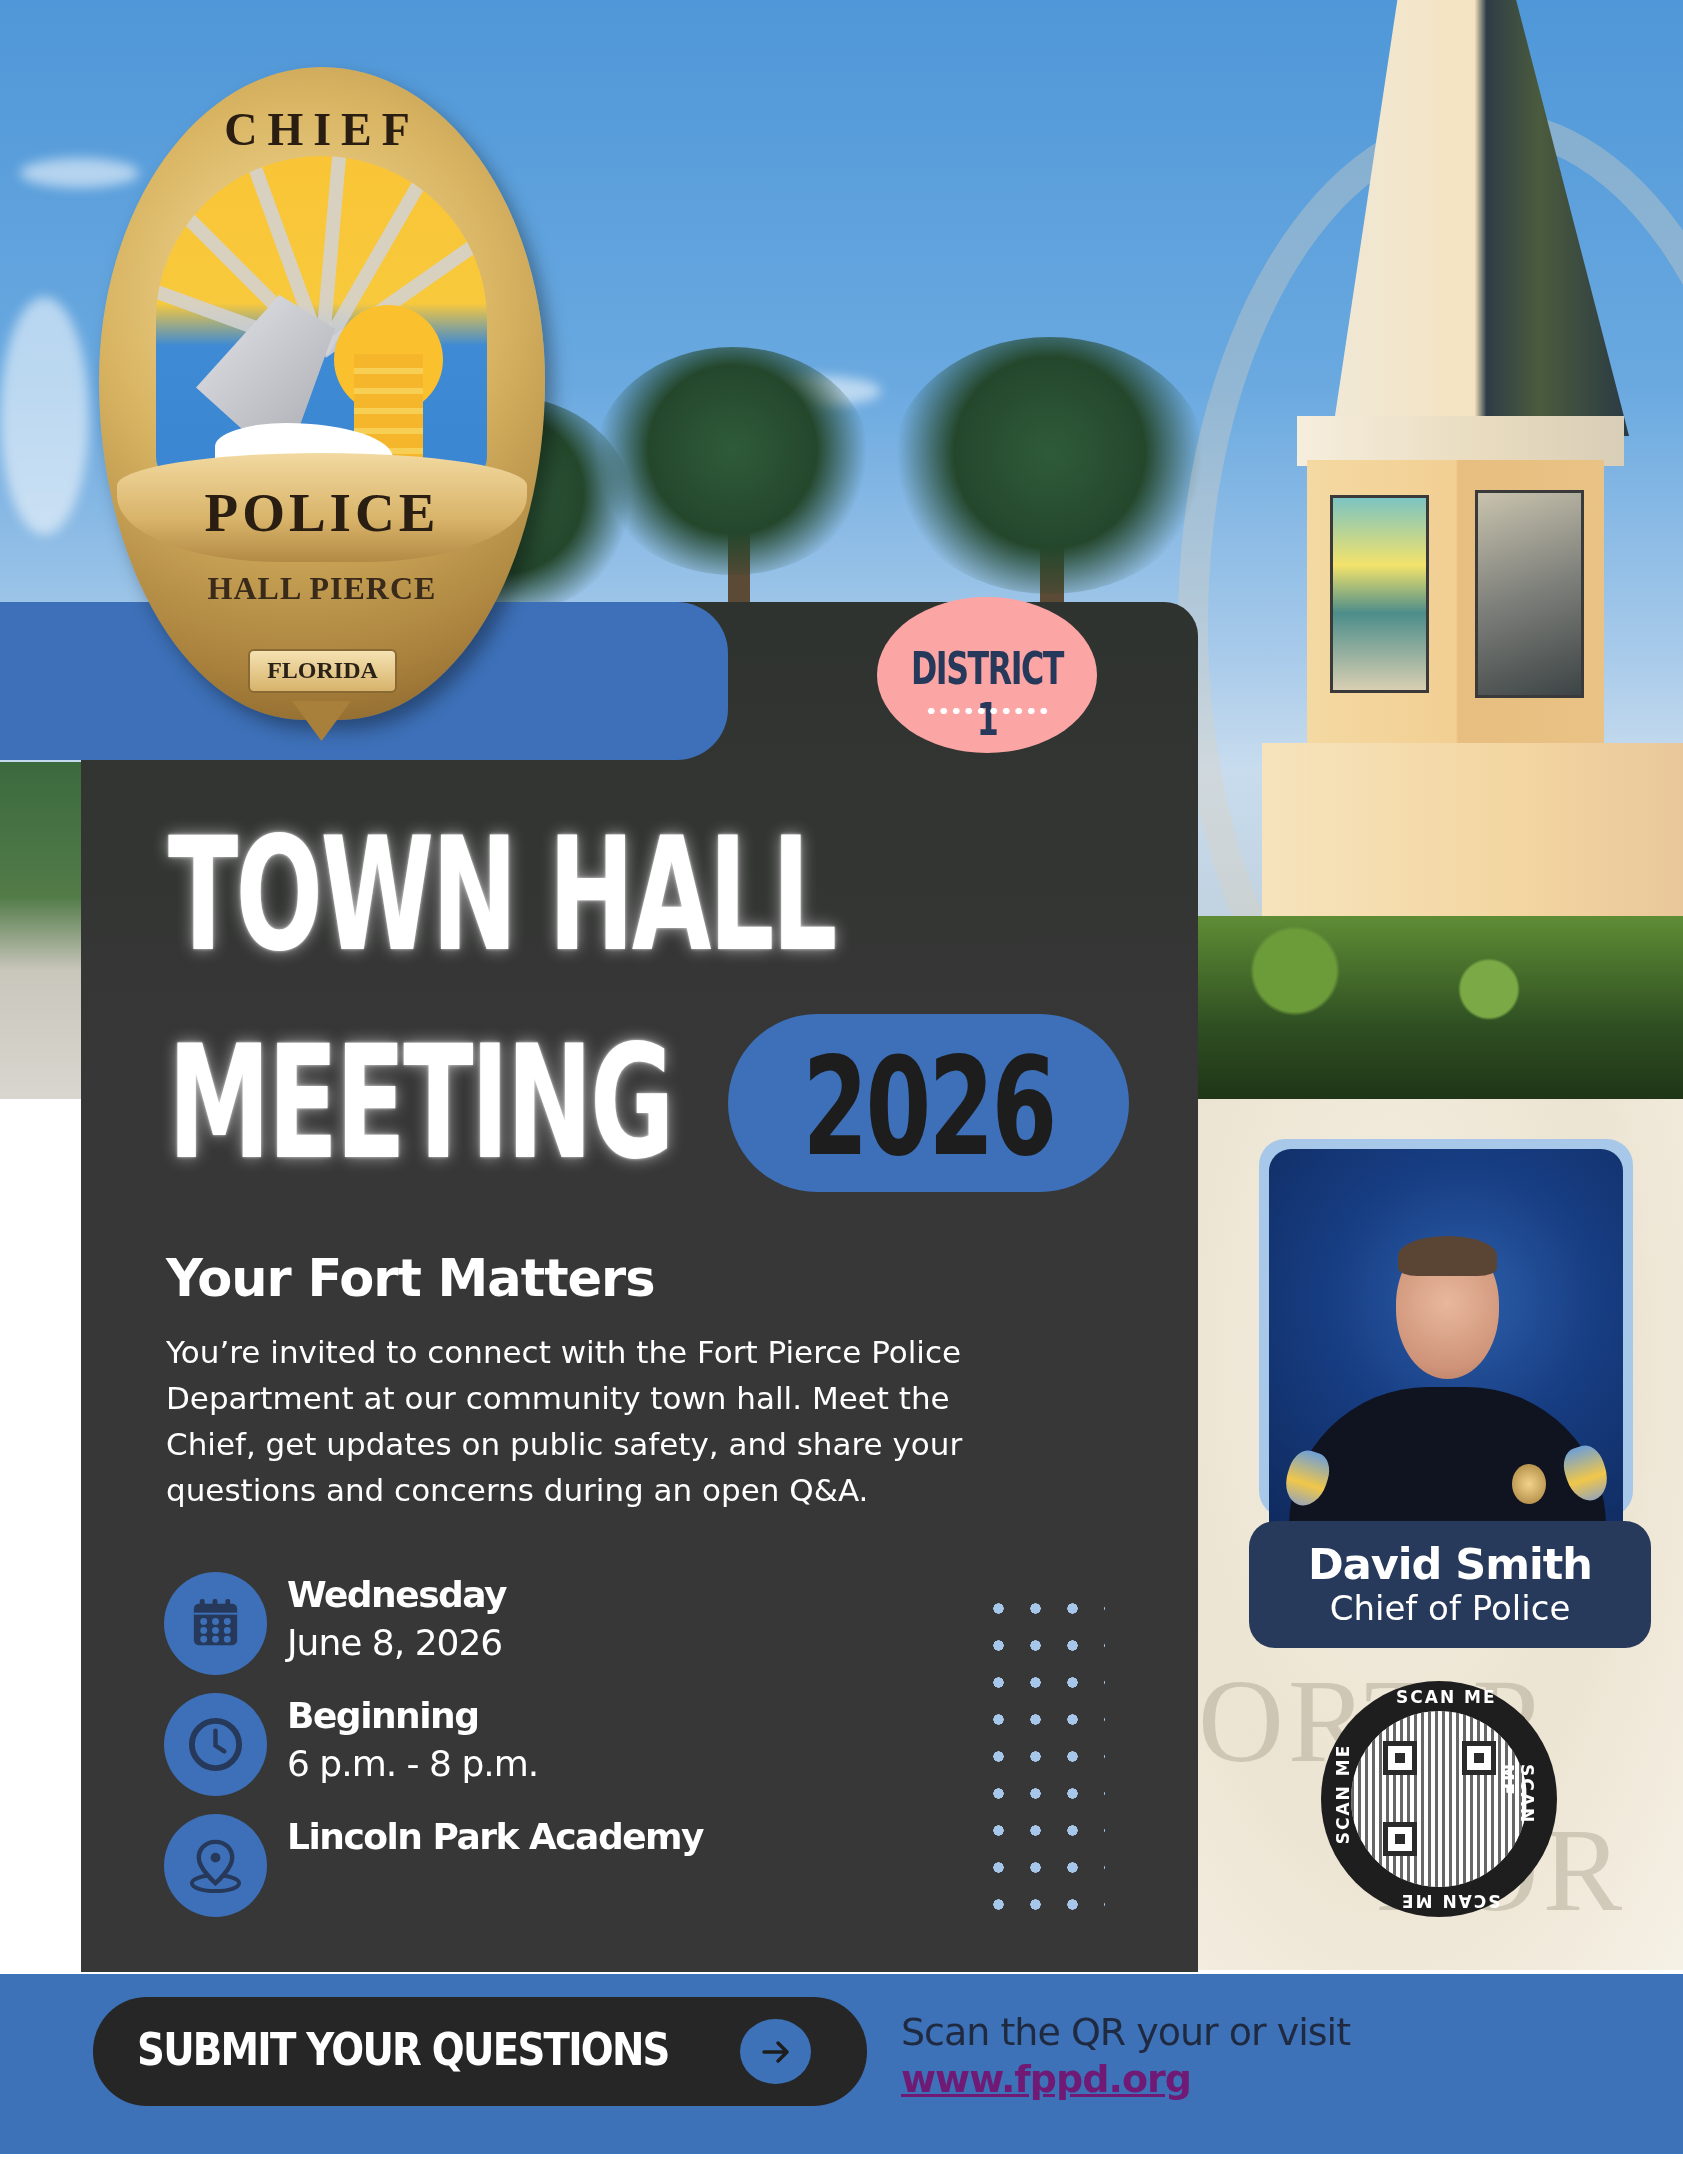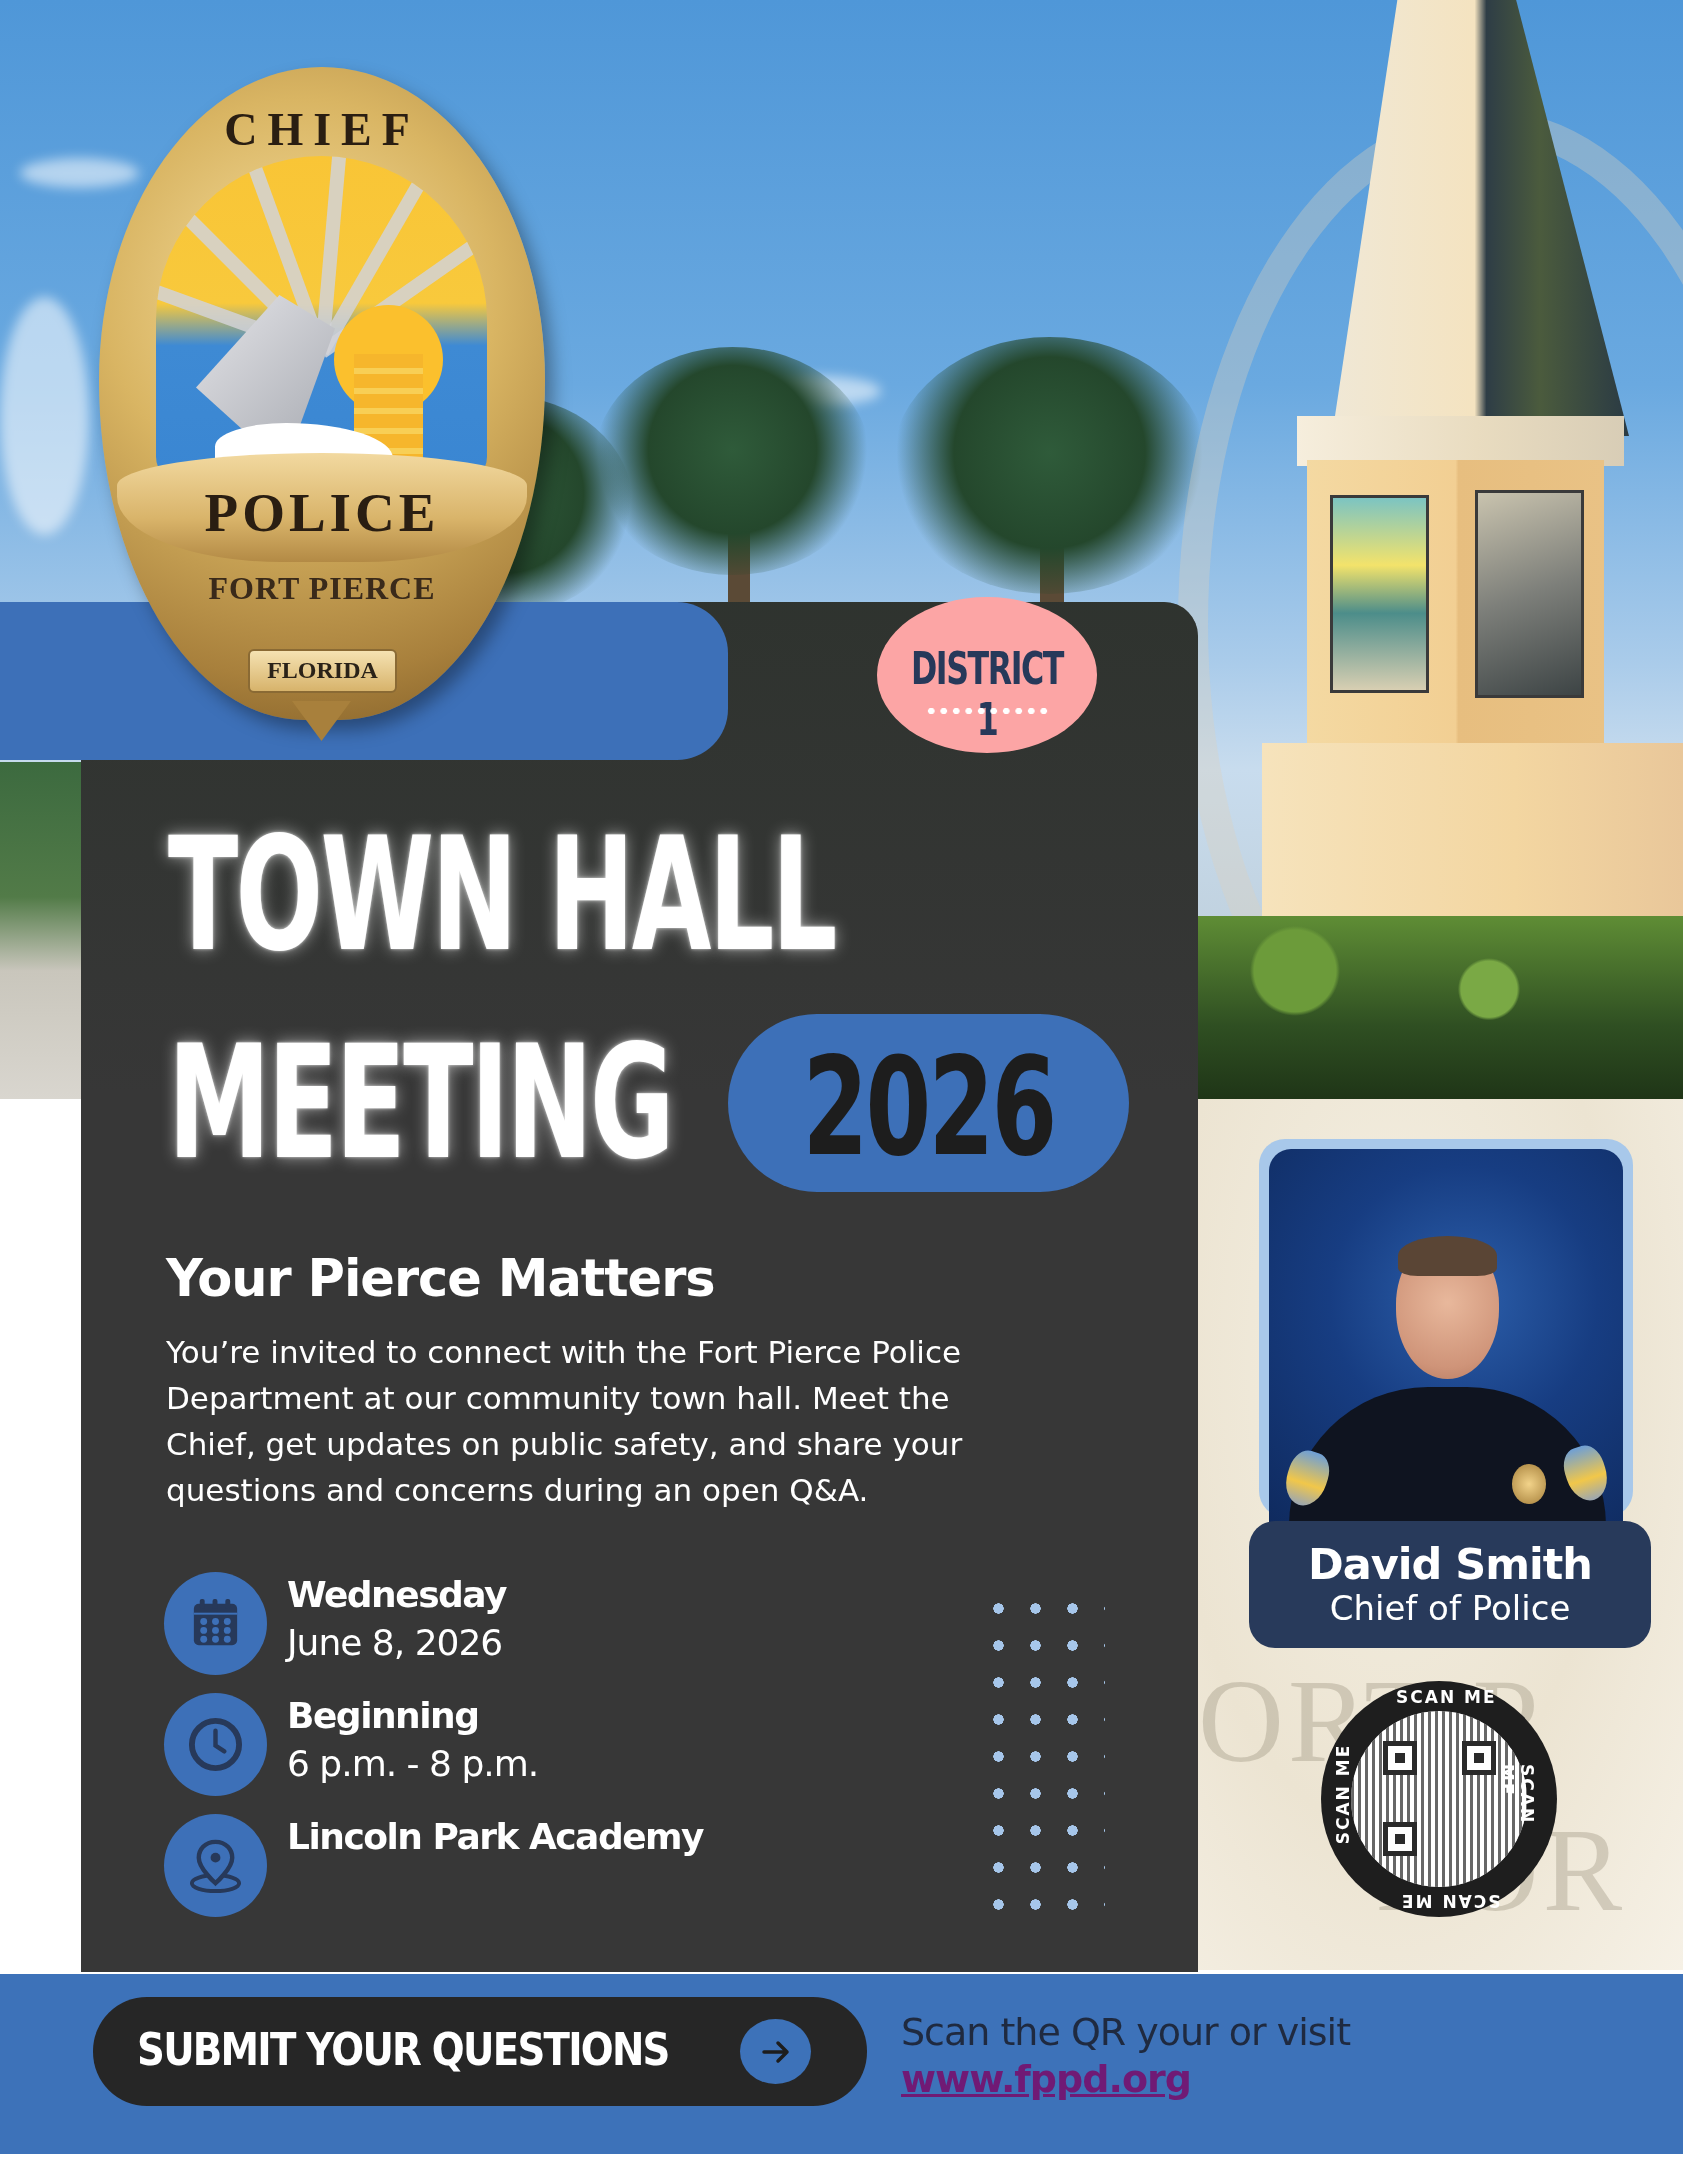--- a/index.html
+++ b/index.html
@@ -207,38 +207,38 @@
     <div class="ray" style="transform:translateX(-50%) rotate(30deg);"></div>
     <div class="ray" style="transform:translateX(-50%) rotate(55deg);"></div>
     <div class="sun"></div>
     <div class="water-glare"></div>
     <div class="fish"></div>
     <div class="splash"></div>
   </div>
   <div class="ribbon"></div>
   <div class="badge-text badge-chief">CHIEF</div>
   <div class="badge-text badge-police">POLICE</div>
-  <div class="badge-text badge-fortpierce">FORT PIERCE</div>
+  <div class="badge-text badge-fortpierce">HALL PIERCE</div>
   <div class="badge-florida-box"></div>
   <div class="badge-text badge-florida">FLORIDA</div>
   <div class="badge-point"></div>
 </div>
 
 <div class="district">
   <div class="district-label">DISTRICT 1</div>
   <div class="district-dots"></div>
 </div>
 
 <div class="title title-line1">TOWN HALL</div>
 <div class="title title-line2">MEETING</div>
 <div class="year-pill">
   <div class="year-text">2026</div>
 </div>
 
-<div class="subhead">Your Pierce Matters</div>
+<div class="subhead">Your Fort Matters</div>
 <div class="intro">You’re invited to connect with the Fort Pierce Police Department at our community town hall. Meet the Chief, get updates on public safety, and share your questions and concerns during an open Q&amp;A.</div>
 
 <div class="detail" style="top:1572px;">
   <div class="detail-icon">
     <svg viewBox="0 0 60 60">
       <rect x="8" y="10" width="44" height="42" rx="5" fill="#27395a"></rect>
       <rect x="14" y="5" width="5" height="10" rx="2" fill="#27395a"></rect>
       <rect x="27" y="5" width="5" height="10" rx="2" fill="#27395a"></rect>
       <rect x="40" y="5" width="5" height="10" rx="2" fill="#27395a"></rect>
       <rect x="8" y="19" width="44" height="2" fill="#3d70b8"></rect>

